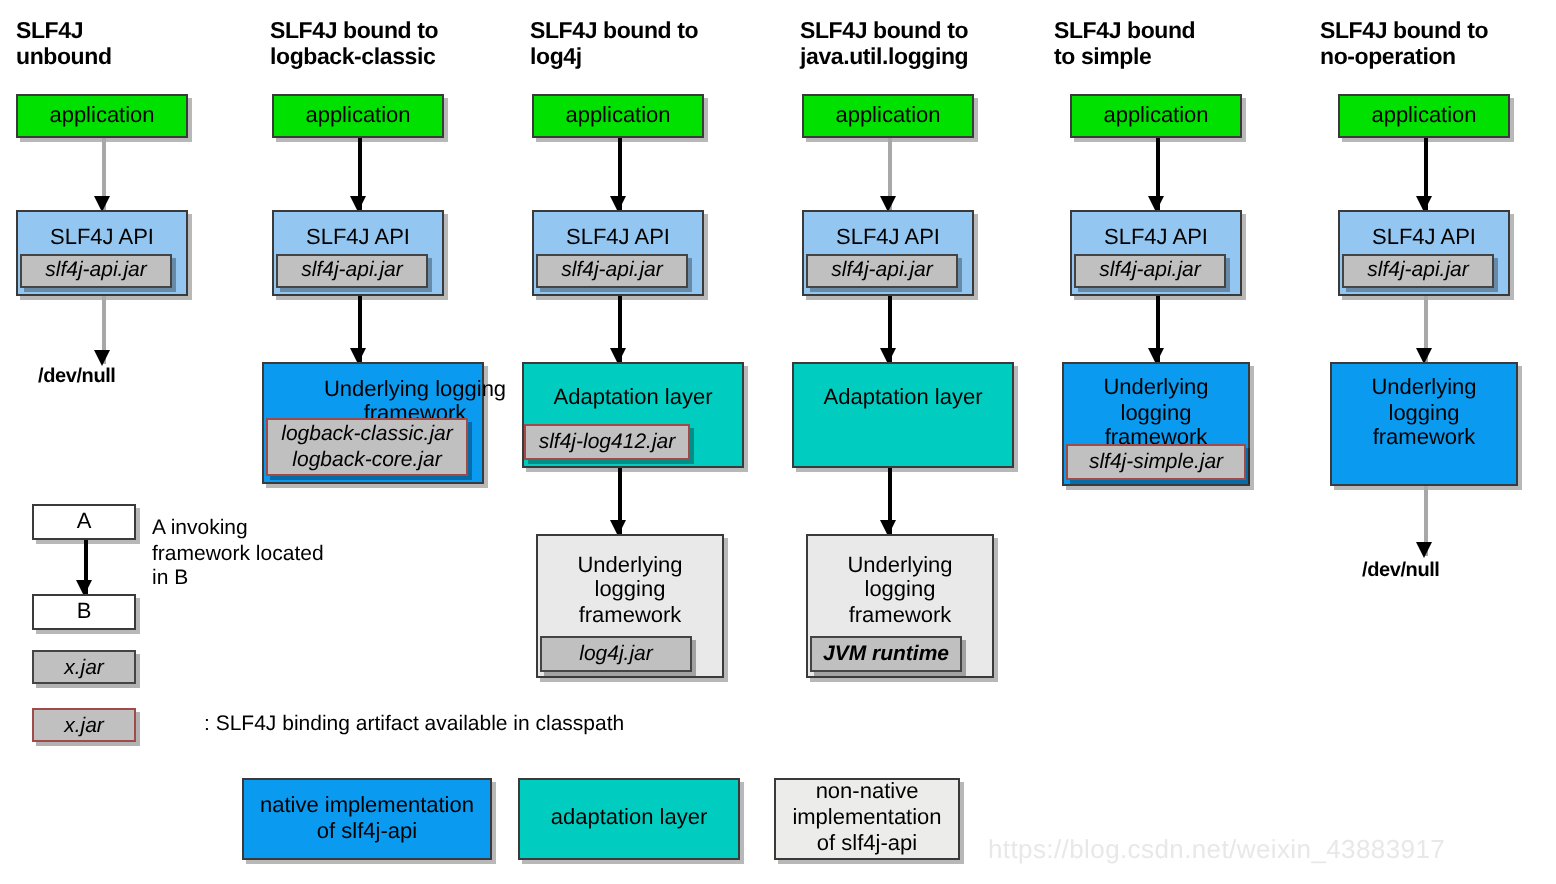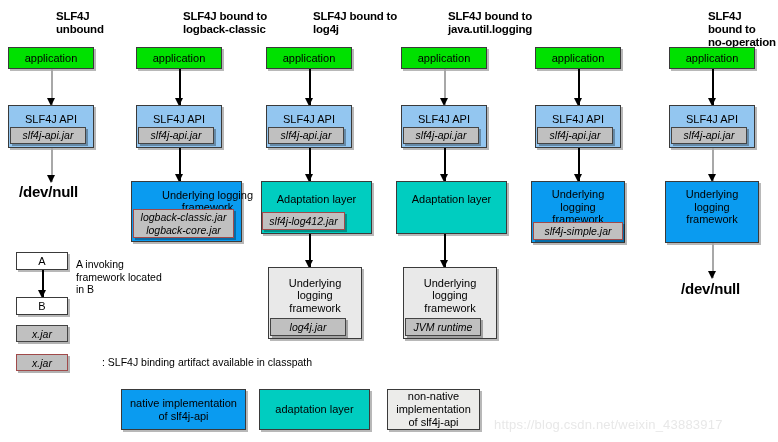--- a/index.html
+++ b/index.html
@@ -6,21 +6,21 @@
   body{
     width:778px;height:442px;position:relative;overflow:hidden;
     font-family:"Liberation Sans","DejaVu Sans",sans-serif;
     color:#000;
   }
   .stage{position:absolute;left:0;top:0;width:778px;height:442px;}
 
   
   .col-title{
     position:absolute;font-size:11.5px;font-weight:bold;line-height:13px;
-    letter-spacing:-0.2px;white-space:pre-line;margin-left:48px;
+    letter-spacing:-0.2px;white-space:pre-line;
   }
 
   
   .node{
     position:absolute;box-sizing:border-box;
     border:1px solid #3a3a3a;
     box-shadow:2px 2px 0 rgba(0,0,0,0.28);
     display:flex;flex-direction:column;align-items:center;
   }
   .node .cap{
@@ -51,21 +51,21 @@
   .arrow .shaft{position:absolute;left:4px;top:0;width:1.6px;height:100%;background:#000;}
   .arrow.gray .shaft{background:#a8a8a8;}
   .arrow .head{
     position:absolute;left:0;bottom:-1px;width:0;height:0;
     border-left:4.5px solid transparent;border-right:4.5px solid transparent;
     border-top:8px solid #000;
   }
   .arrow.gray .head{border-top-color:#000;}
 
   
-  .devnull{position:absolute;font-size:15px;font-weight:bold;letter-spacing:-0.2px;}
+  .devnull{position:absolute;font-size:10px;font-weight:bold;letter-spacing:-0.2px;}
 
   
   .lg-box{
     position:absolute;box-sizing:border-box;background:#fff;
     border:1px solid #3a3a3a;box-shadow:2px 2px 0 rgba(0,0,0,0.28);
     display:flex;align-items:center;justify-content:center;
     font-size:11px;
   }
   .lg-text{
     position:absolute;font-size:10.5px;line-height:12.5px;white-space:pre-line;
@@ -102,20 +102,22 @@
 <div class="stage">
 
   <div class="col-title" style="left:8px;top:10px;">SLF4J
 unbound</div>
   <div class="col-title" style="left:135px;top:10px;">SLF4J bound to
 logback-classic</div>
   <div class="col-title" style="left:265px;top:10px;">SLF4J bound to
 log4j</div>
   <div class="col-title" style="left:400px;top:10px;">SLF4J bound to
 java.util.logging</div>
+  <div class="col-title" style="left:527px;top:10px;">SLF4J bound
+to simple</div>
   <div class="col-title" style="left:660px;top:10px;">SLF4J bound to
 no-operation</div>
 
   <div class="node green" style="left:8px;top:47px;width:86px;height:22px;">
     <div class="cap" style="padding-top:0;">application</div>
   </div>
   <div class="arrow gray" style="left:47px;top:69px;height:36px;">
     <div class="shaft"></div>
       <div class="head"></div>
   </div>
@@ -215,21 +217,21 @@
   </div>
   <div class="arrow" style="left:440px;top:234px;height:33px;">
     <div class="shaft"></div>
       <div class="head"></div>
   </div>
   <div class="node gray" style="left:403px;top:267px;width:94px;height:72px;">
     <div class="cap" style="flex:0 0 45px;padding-top:5px;white-space:pre-line;">Underlying
 logging
 framework</div>
   </div>
-  <div class="jar" style="left:405px;top:318px;width:76px;height:18px;">
+  <div class="jar" style="left:405px;top:318px;width:76px;height:18px;font-weight:bold;">
     <span class="l">JVM runtime</span>
   </div>
 
   <div class="node green" style="left:535px;top:47px;width:86px;height:22px;">
     <div class="cap" style="padding-top:0;">application</div>
   </div>
   <div class="arrow" style="left:574px;top:69px;height:36px;">
     <div class="shaft"></div>
       <div class="head"></div>
   </div>

